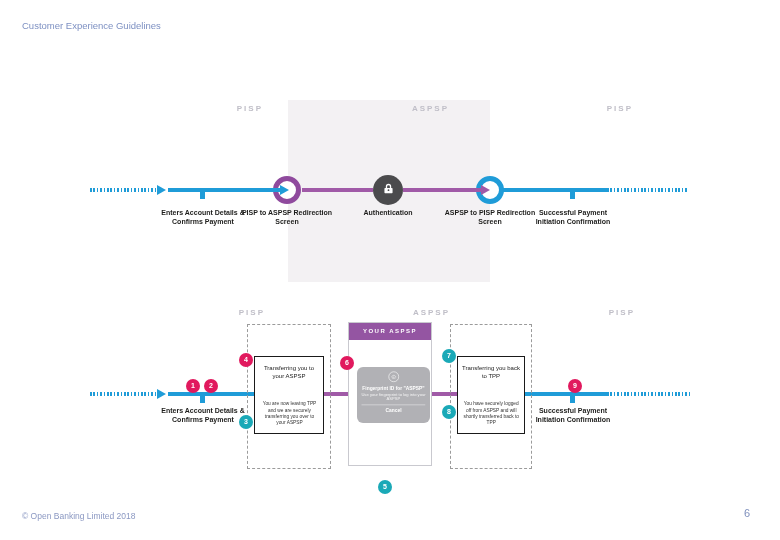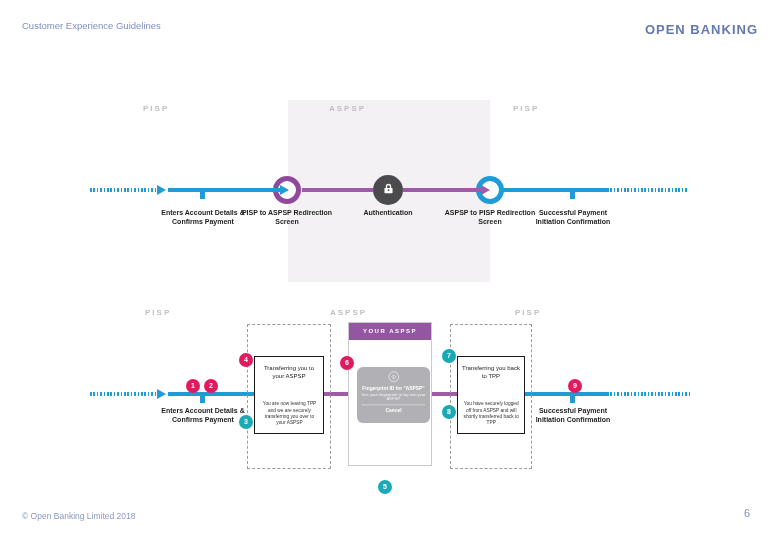--- a/index.html
+++ b/index.html
@@ -9,21 +9,21 @@
   }
   
   .eyebrow{position:absolute;left:22px;top:20px;font-size:9.5px;color:#7d90c2;}
   .logo{position:absolute;right:22px;top:22px;font-size:13px;font-weight:bold;color:#6478b1;letter-spacing:1px;}
   .title{position:absolute;left:22px;top:48px;font-size:17px;font-weight:bold;color:#5577c0;}
   
   .copyright{position:absolute;left:22px;top:511px;font-size:8.5px;color:#8b98c2;}
   .pagenum{position:absolute;right:30px;top:507px;font-size:11px;color:#7f90bd;}
   
   .abs{position:absolute;}
-  .lane-label{position:absolute;width:120px;text-align:left;font-size:8px;font-weight:600;
+  .lane-label{position:absolute;width:120px;text-align:right;font-size:8px;font-weight:600;
               color:#c0bfc8;letter-spacing:2px;z-index:1;}
   .step-label{position:absolute;width:92px;text-align:center;font-size:7px;font-weight:bold;
               color:#1d1d1b;line-height:1.35;z-index:4;}
   .hline{position:absolute;height:4px;z-index:1;}
   .hline.z3{z-index:3;}
   .hdash-blue{position:absolute;height:4px;z-index:1;
       background:repeating-linear-gradient(90deg,#1f9cd8 0 1.6px,transparent 1.6px 3.4px);}
   .c-blue{background:#1f9cd8;}
   .c-purple{background:#a05aa7;}
   .arrow-r{position:absolute;width:0;height:0;border-top:5px solid transparent;
@@ -65,21 +65,20 @@
   .b1{left:186px;top:379px;} .b2{left:204px;top:379px;} .b3{left:239px;top:415px;}
   .b4{left:239px;top:353px;} .b5{left:378px;top:480px;} .b6{left:340px;top:356px;}
   .b7{left:442px;top:349px;} .b8{left:442px;top:405px;} .b9{left:568px;top:379px;}
 </style>
 </head>
 <body>
 
 <div class="slide">
 
   <div class="eyebrow">Customer Experience Guidelines</div>
-  <div class="logo">OPEN BANKING</div>
 
   <div class="abs" style="left:0;top:0;width:780px;height:300px;">
     <div class="panel" style="left:288px;top:100px;width:202px;height:182px;"></div>
 
     <div class="lane-label" style="left:143px;top:104px;">PISP</div>
     <div class="lane-label" style="left:329px;top:104px;">ASPSP</div>
     <div class="lane-label" style="left:513px;top:104px;">PISP</div>
 
     <div class="hdash-blue" style="left:90px;top:188px;width:66px;"></div>
     <div class="arrow-r arrow-blue" style="left:157px;top:185px;"></div>

